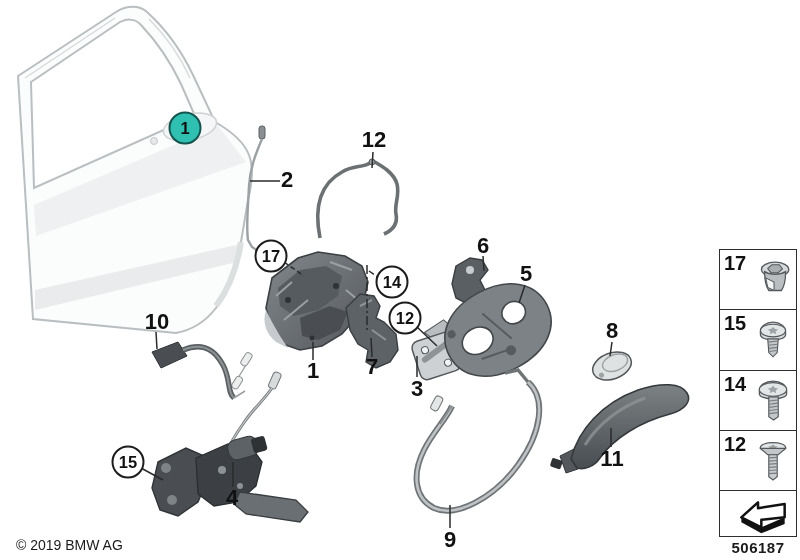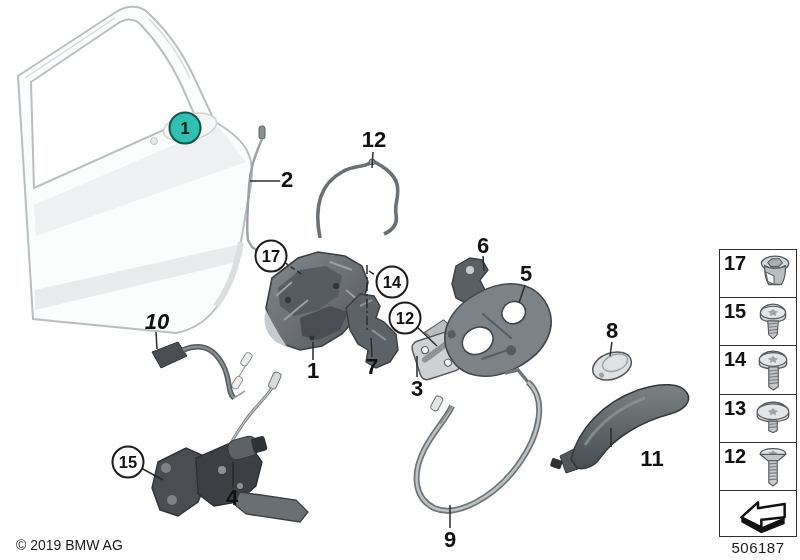--- a/index.html
+++ b/index.html
@@ -14,21 +14,21 @@
   .callout.teal{background:#2fc0b2;border-color:#14544e;}
   
   #fastener-panel{position:absolute;left:719px;top:249px;width:78px;height:288px;
            border:1.6px solid #2e2e2e;background:#fff;display:flex;flex-direction:column;box-sizing:border-box;}
   .fastener-cell{flex:1;position:relative;border-bottom:1.6px solid #2e2e2e;}
   .fastener-cell:last-child{border-bottom:none;}
   .fastener-cell .num{position:absolute;left:4px;top:2px;font-weight:bold;font-size:20px;color:#111;}
   .fastener-cell svg{position:absolute;right:1px;top:50%;transform:translateY(-50%);}
   .arrow-cell{height:45px;flex:0 0 45px;display:flex;align-items:center;justify-content:center;}
   #diagram-number{position:absolute;left:719px;top:539px;width:78px;text-align:center;
-           font-size:15px;color:#1a1a1a;letter-spacing:0.5px;}
+           font-size:15px;color:#1a1a1a;letter-spacing:0.5px;font-weight:bold;}
   #copyright{position:absolute;left:16px;top:537px;font-size:14px;color:#1a1a1a;}
 </style>
 </head>
 <body>
 
 <div id="canvas">
 
   <svg id="art" width="800" height="560" viewBox="0 0 800 560">
     <defs>
       <linearGradient id="gHandle" x1="0" y1="0" x2="0" y2="1">
@@ -188,25 +188,25 @@
   <div class="callout" style="left:374px;top:140px;">12</div>
   <div class="callout circled" style="left:271px;top:256px;">17</div>
   <div class="callout circled" style="left:392px;top:282px;">14</div>
   <div class="callout" style="left:313px;top:371px;">1</div>
   <div class="callout" style="left:372px;top:367px;">7</div>
   <div class="callout circled" style="left:405px;top:318px;">12</div>
   <div class="callout" style="left:417px;top:389px;">3</div>
   <div class="callout" style="left:483px;top:246px;">6</div>
   <div class="callout" style="left:526px;top:274px;">5</div>
   <div class="callout" style="left:612px;top:331px;">8</div>
-  <div class="callout" style="left:612px;top:459px;margin-left:40px;">11</div>
+  <div class="callout" style="left:612px;top:459px;">11</div>
   <div class="callout" style="left:450px;top:540px;">9</div>
   <div class="callout" style="left:232px;top:498px;">4</div>
   <div class="callout circled" style="left:128px;top:462px;">15</div>
-  <div class="callout" style="left:157px;top:322px;font-style:italic;">10</div>
+  <div class="callout" style="left:157px;top:322px;">10</div>
 
   <div id="fastener-panel">
 
     <div class="fastener-cell">
       <span class="num">17</span>
       <svg width="44" height="42" viewBox="0 0 40 40">
         <ellipse cx="22" cy="10" rx="13" ry="7" fill="#d6d9db" stroke="#55595c" stroke-width="1.3"></ellipse>
         <polygon points="15,9 19,5.5 26,5.5 29,9.5 25,13 18,13" fill="#a9aeb1" stroke="#55595c"></polygon>
         <path d="M 12,12 C 12,20 13,26 16,30 L 28,30 C 31,26 32,20 32,12 A 13,7 0 0 1 12,12 Z" fill="#b9bec0" stroke="#55595c" stroke-width="1.2"></path>
         <path d="M 13,18 L 21,22 L 21,30 L 15,27 Z" fill="#f4f5f5" stroke="#55595c" stroke-width="1"></path>
@@ -228,30 +228,20 @@
       <span class="num">14</span>
       <svg width="44" height="42" viewBox="0 0 40 40">
         <path d="M 7,11 A 13,9 0 0 1 33,11 L 33,14 A 13,5 0 0 1 7,14 Z" fill="#d6d9db" stroke="#55595c" stroke-width="1.2"></path>
         <ellipse cx="20" cy="10" rx="13" ry="6.5" fill="#e3e6e7" stroke="#55595c" stroke-width="1.1"></ellipse>
         <polygon points="20,6.5 22,8.5 25,9 22.5,11 23,13.5 20,12 17,13.5 17.5,11 15,9 18,8.5" fill="#9ea3a5"></polygon>
         <path d="M 16,17 L 25,17 L 25,36 L 20.5,39 L 16,36 Z" fill="#c3c7c9" stroke="#55595c" stroke-width="1.1"></path>
         <path d="M 16.3,21 L 24.7,20 M 16.3,24 L 24.7,23 M 16.3,27 L 24.7,26 M 16.3,30 L 24.7,29 M 16.3,33 L 24.7,32" stroke="#777c7e" stroke-width="1.1" fill="none"></path>
       </svg>
     </div>
 
-    <div class="fastener-cell">
-      <span class="num">13</span>
-      <svg width="44" height="42" viewBox="0 0 40 40">
-        <path d="M 5,15 A 15,10 0 0 1 35,15 L 35,18 A 15,5.5 0 0 1 5,18 Z" fill="#d6d9db" stroke="#55595c" stroke-width="1.2"></path>
-        <ellipse cx="20" cy="14" rx="15" ry="7.5" fill="#e3e6e7" stroke="#55595c" stroke-width="1.1"></ellipse>
-        <polygon points="20,10.5 22,12.5 25,13 22.5,15 23,17.5 20,16 17,17.5 17.5,15 15,13 18,12.5" fill="#9ea3a5"></polygon>
-        <path d="M 16,23 L 24,23 L 24,32 L 20,34 L 16,32 Z" fill="#c3c7c9" stroke="#55595c" stroke-width="1.1"></path>
-        <path d="M 16.3,26 L 23.7,25.5 M 16.3,29 L 23.7,28.5" stroke="#777c7e" stroke-width="1.1" fill="none"></path>
-      </svg>
-    </div>
 
     <div class="fastener-cell">
       <span class="num">12</span>
       <svg width="44" height="42" viewBox="0 0 40 40">
         <ellipse cx="20" cy="8" rx="12" ry="4.5" fill="#e3e6e7" stroke="#55595c" stroke-width="1.1"></ellipse>
         <polygon points="20,5 22,6.8 24.5,7 22.5,8.8 23,11 20,9.8 17,11 17.5,8.8 15.5,7 18,6.8" fill="#9ea3a5"></polygon>
         <path d="M 8,9 L 32,9 L 25,15 L 15,15 Z" fill="#c3c7c9" stroke="#55595c" stroke-width="1.1"></path>
         <path d="M 16,15 L 24,15 L 24,36 L 20,39 L 16,36 Z" fill="#c9cdcf" stroke="#55595c" stroke-width="1.1"></path>
         <path d="M 16.3,18 L 23.7,17.5 M 16.3,21 L 23.7,20.5 M 16.3,24 L 23.7,23.5 M 16.3,27 L 23.7,26.5
                  M 16.3,30 L 23.7,29.5 M 16.3,33 L 23.7,32.5" stroke="#777c7e" stroke-width="1.1" fill="none"></path>

